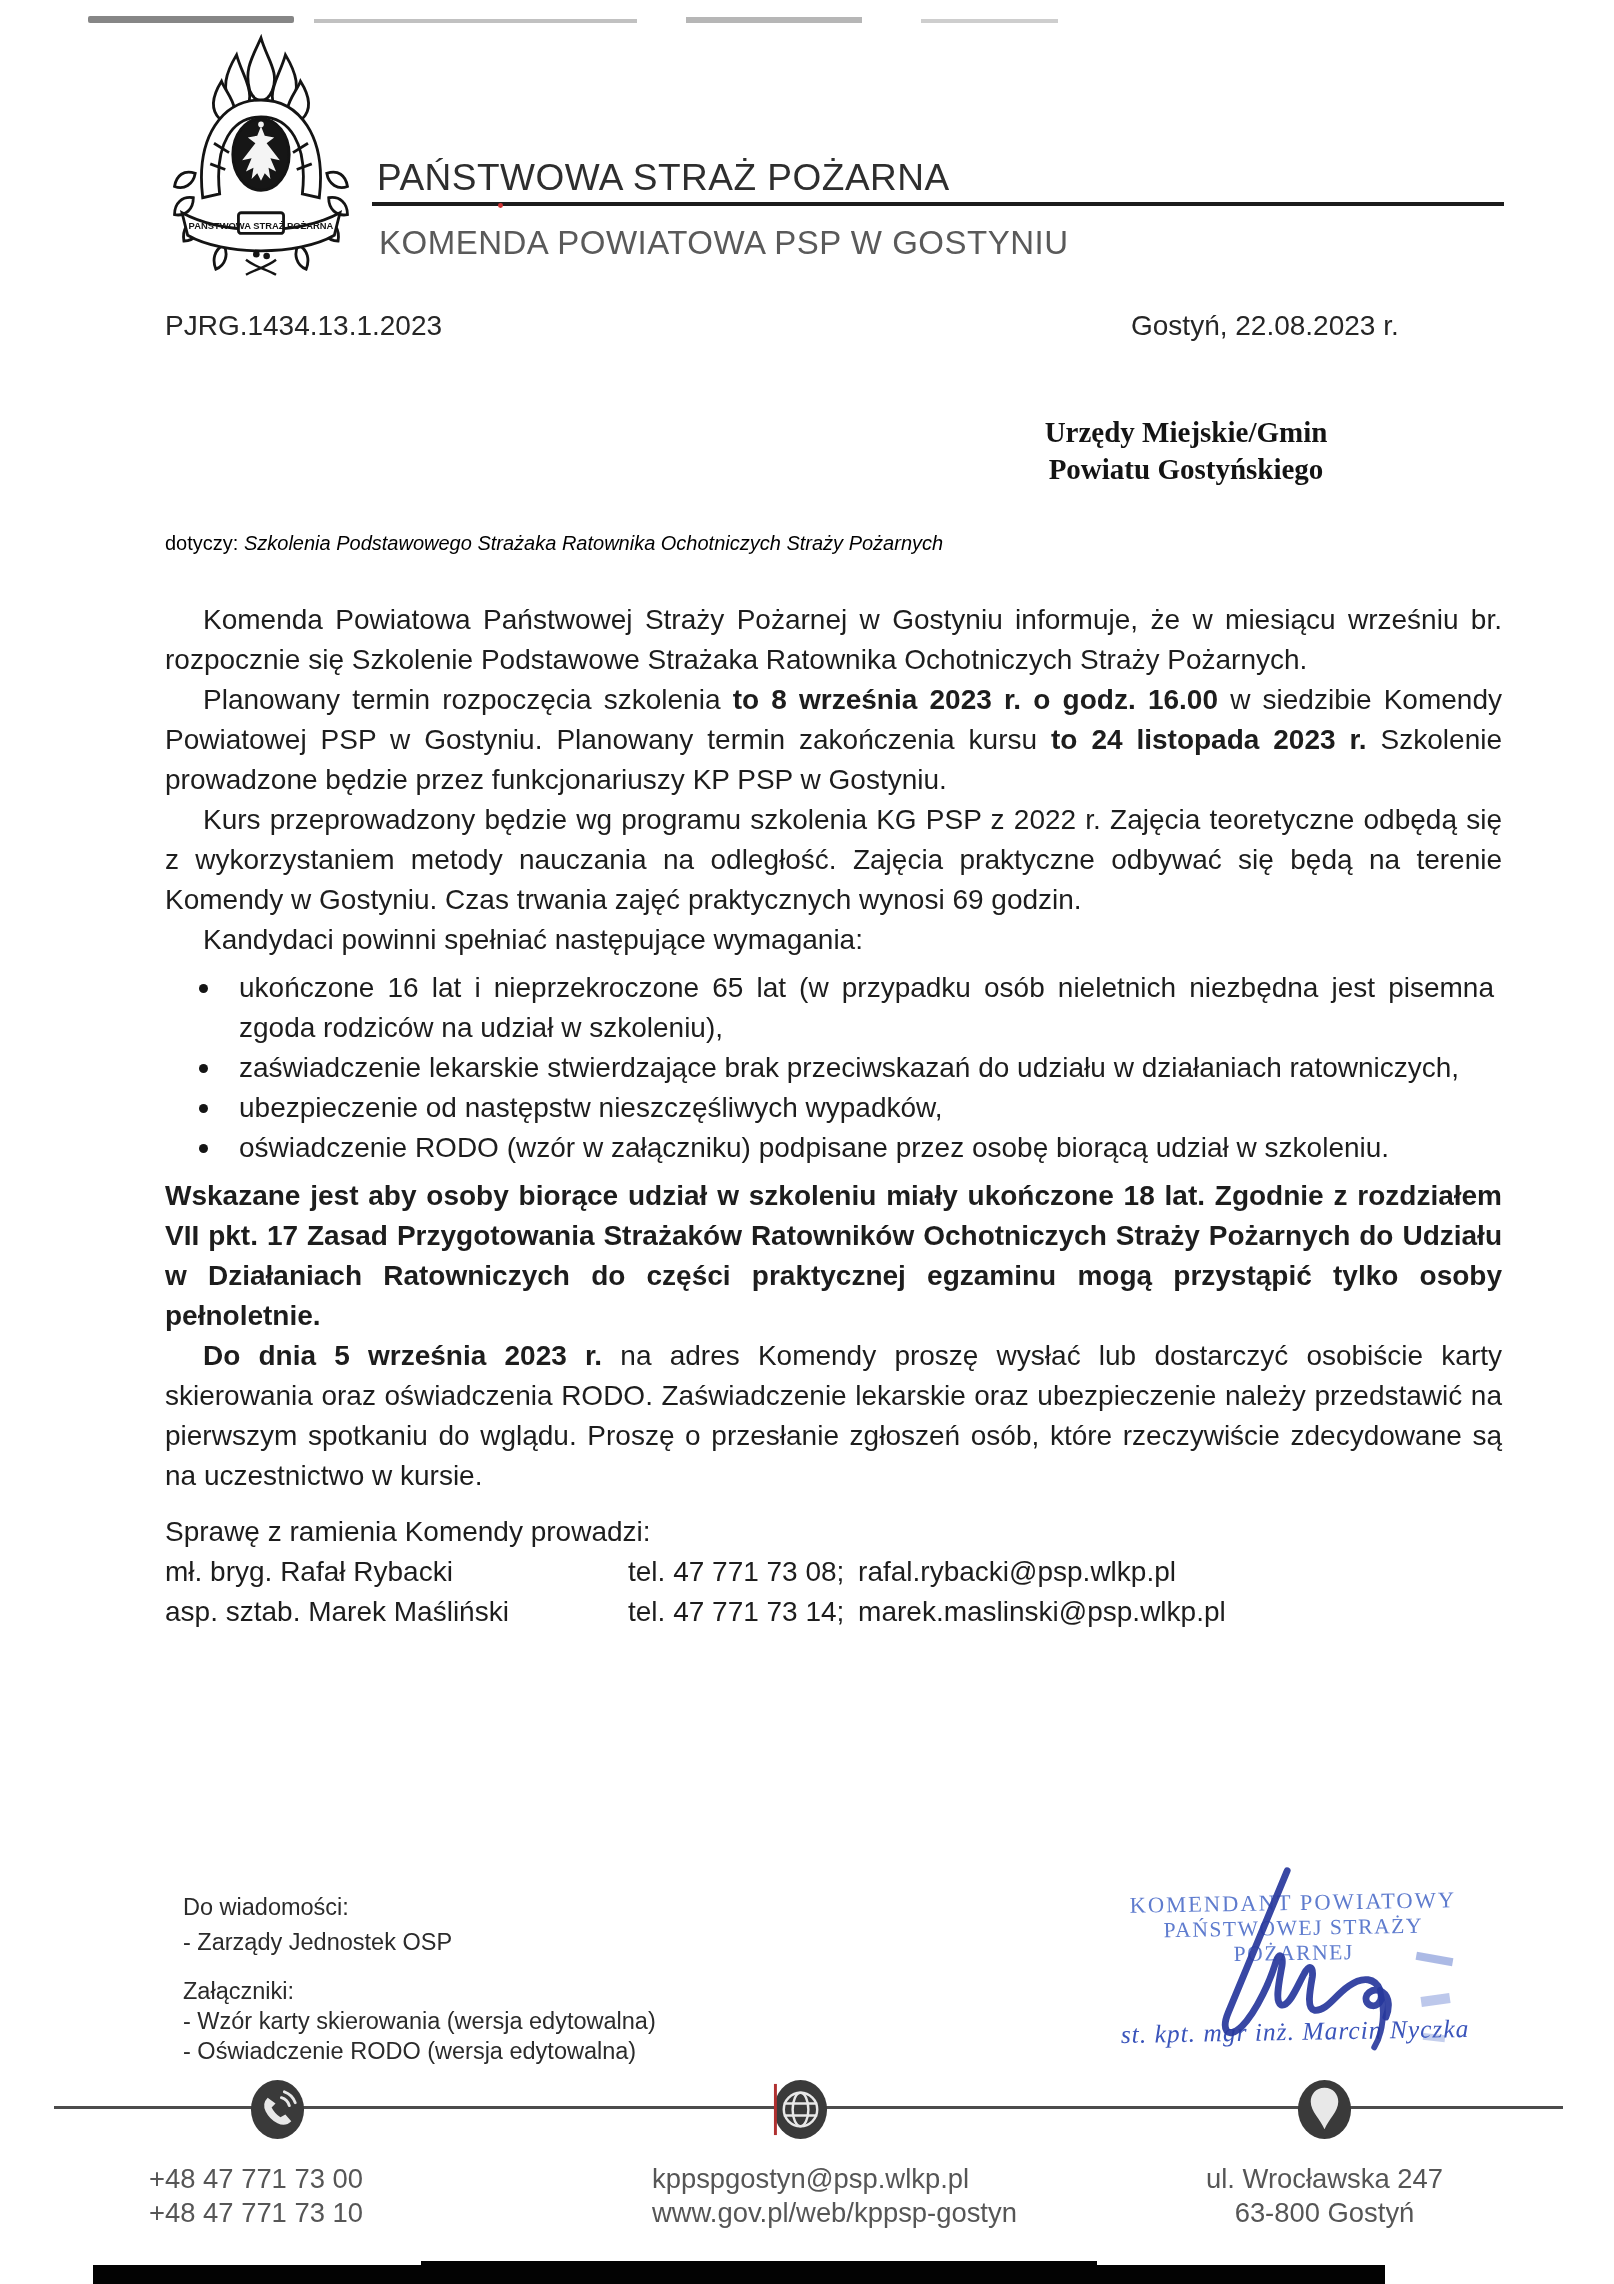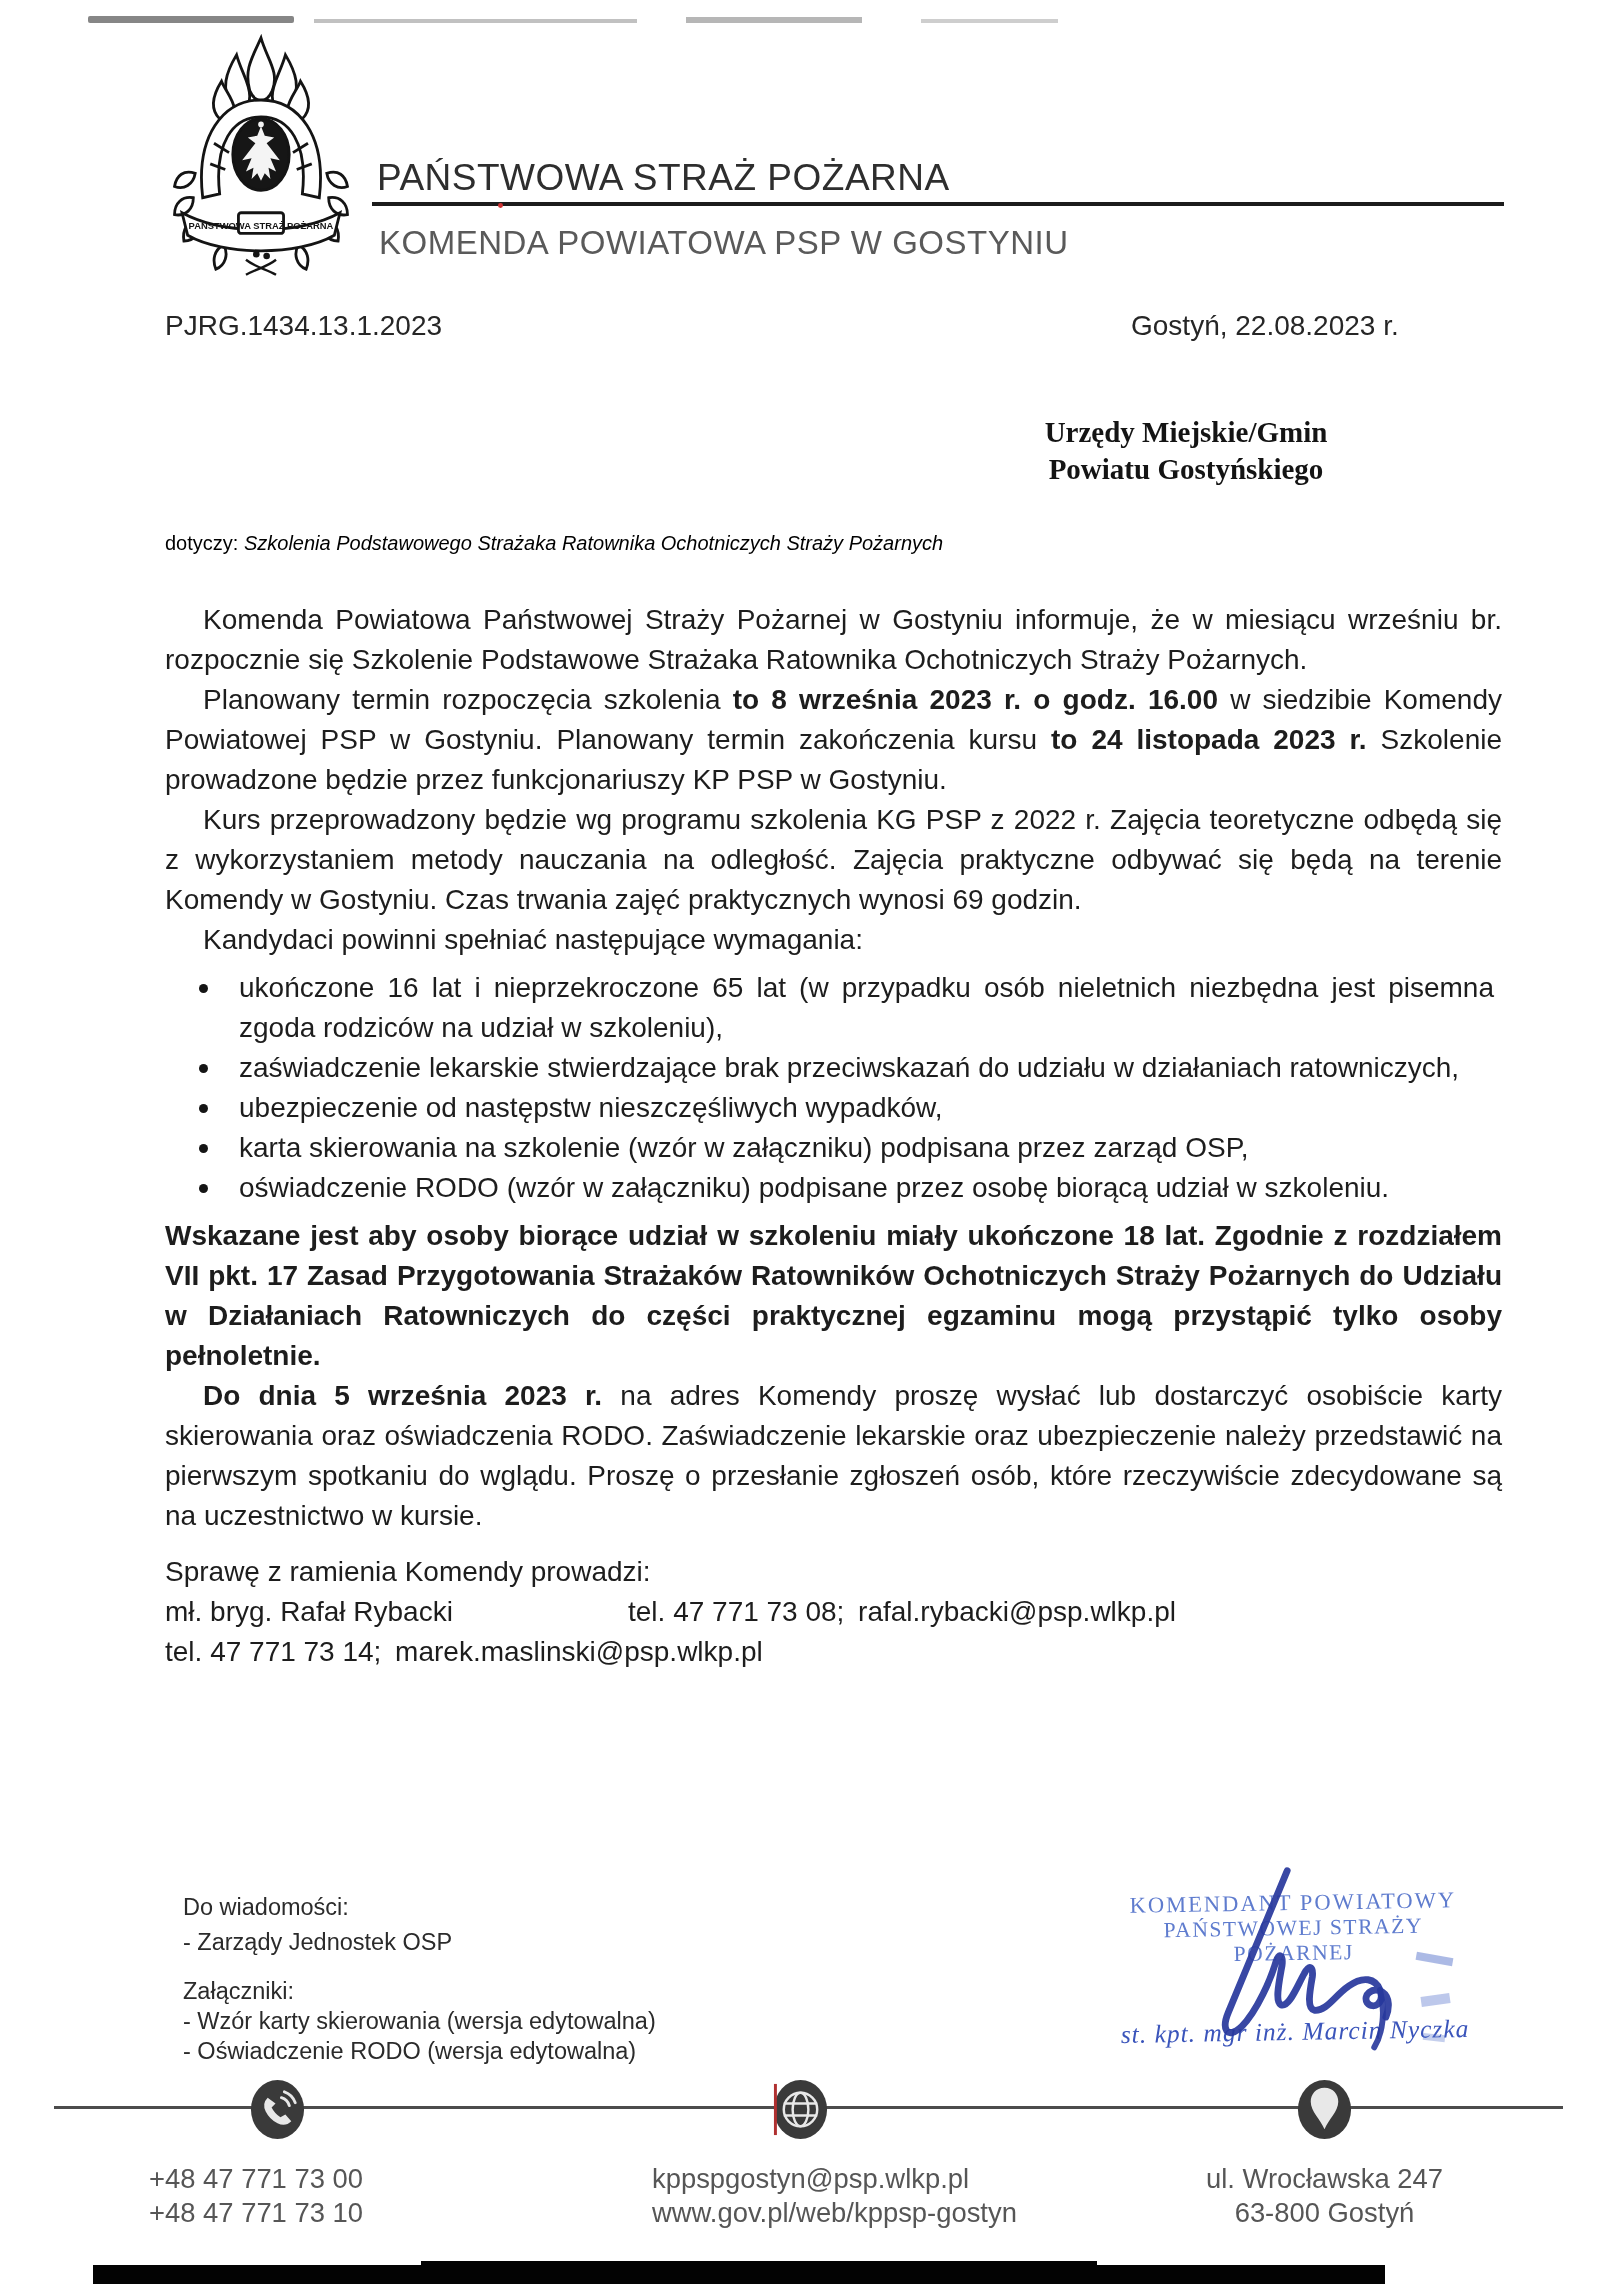--- a/index.html
+++ b/index.html
@@ -138,32 +138,32 @@
 
   <div class="body">
     <p class="ind"><span>Komenda Powiatowa Państwowej Straży Pożarnej w Gostyniu informuje, że w miesiącu wrześniu br. rozpocznie się Szkolenie Podstawowe Strażaka Ratownika Ochotniczych Straży Pożarnych.</span></p>
     <p class="ind"><span>Planowany termin rozpoczęcia szkolenia </span><b>to 8 września 2023 r. o godz. 16.00</b><span> w siedzibie Komendy Powiatowej PSP w Gostyniu. Planowany termin zakończenia kursu </span><b>to 24 listopada 2023 r.</b><span> Szkolenie prowadzone będzie przez funkcjonariuszy KP PSP w Gostyniu.</span></p>
     <p class="ind"><span>Kurs przeprowadzony będzie wg programu szkolenia KG PSP z 2022 r. Zajęcia teoretyczne odbędą się z wykorzystaniem metody nauczania na odległość. Zajęcia praktyczne odbywać się będą na terenie Komendy w Gostyniu. Czas trwania zajęć praktycznych wynosi 69 godzin.</span></p>
     <p class="ind"><span>Kandydaci powinni spełniać następujące wymagania:</span></p>
     <ul class="reqs">
       <li><span>ukończone 16 lat i nieprzekroczone 65 lat (w przypadku osób nieletnich niezbędna jest pisemna zgoda rodziców na udział w szkoleniu),</span></li>
       <li><span>zaświadczenie lekarskie stwierdzające brak przeciwskazań do udziału w działaniach ratowniczych,</span></li>
       <li><span>ubezpieczenie od następstw nieszczęśliwych wypadków,</span></li>
-      <li><span>karta skierowania na szkolenie (wzór w załączniku) podpisana przez zarząd OSP,</span></li>
       <li><span>oświadczenie RODO (wzór w załączniku) podpisane przez osobę biorącą udział w szkoleniu.</span></li>
     </ul>
     <p class="bold-note"><span>Wskazane jest aby osoby biorące udział w szkoleniu miały ukończone 18 lat. Zgodnie z rozdziałem VII pkt. 17 Zasad Przygotowania Strażaków Ratowników Ochotniczych Straży Pożarnych do Udziału w Działaniach Ratowniczych do części praktycznej egzaminu mogą przystąpić tylko osoby pełnoletnie.</span></p>
     <p class="ind"><b>Do dnia 5 września 2023 r.</b><span> na adres Komendy proszę wysłać lub dostarczyć osobiście karty skierowania oraz oświadczenia RODO. Zaświadczenie lekarskie oraz ubezpieczenie należy przedstawić na pierwszym spotkaniu do wglądu. Proszę o przesłanie zgłoszeń osób, które rzeczywiście zdecydowane są na uczestnictwo w kursie.</span></p>
     <p class="handler-intro"><span>Sprawę z ramienia Komendy prowadzi:</span></p>
     <div class="contact-row">
       <span class="c-name">mł. bryg. Rafał Rybacki</span>
       <span class="c-tel">tel. 47 771 73 08;</span>
       <span>rafal.rybacki@psp.wlkp.pl</span>
     </div>
     <div class="contact-row">
+      <span class="c-name">asp. sztab. Marek Maśliński</span>
       <span class="c-tel">tel. 47 771 73 14;</span>
       <span>marek.maslinski@psp.wlkp.pl</span>
     </div>
   </div>
 
   <div class="cc">
     <div>Do wiadomości:</div>
     <div>- Zarządy Jednostek OSP</div>
   </div>
   <div class="atts">

